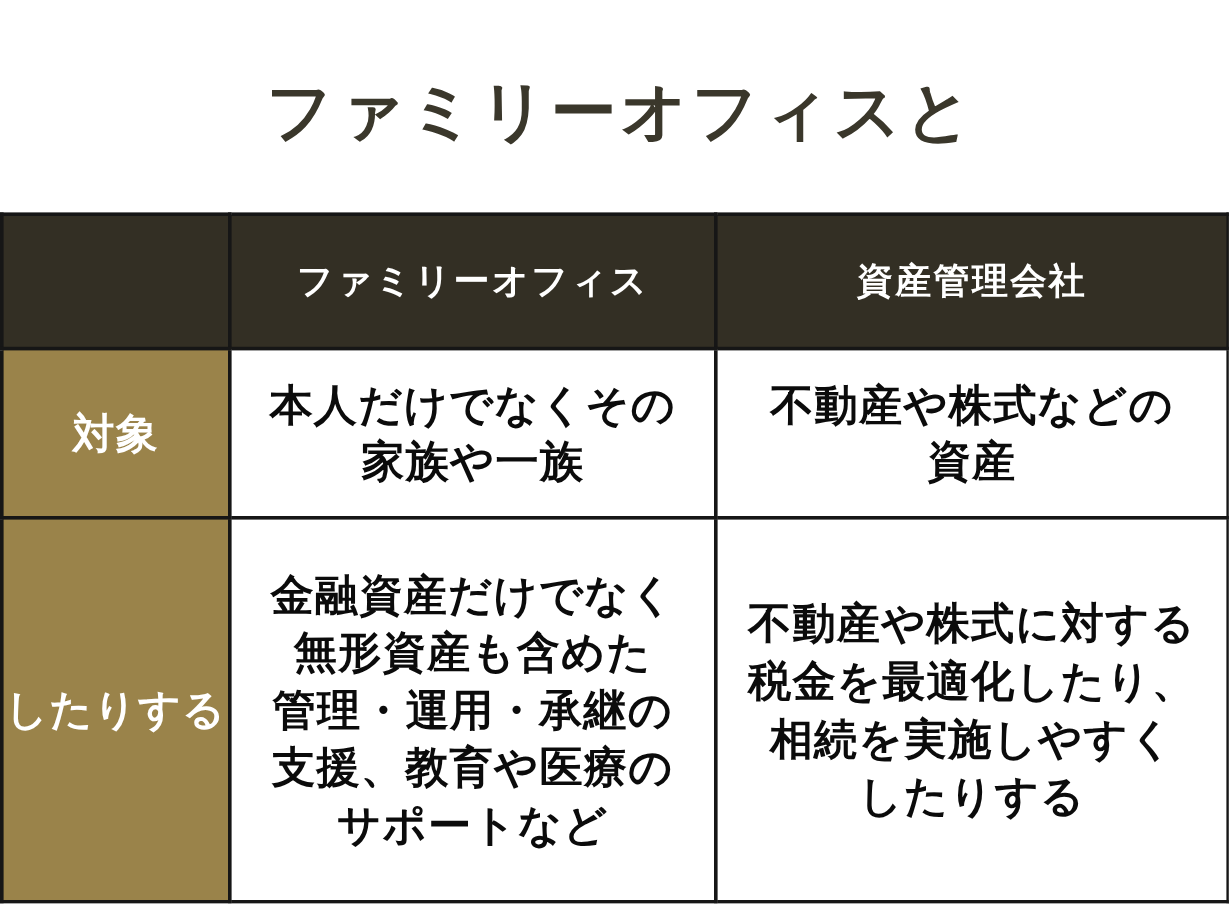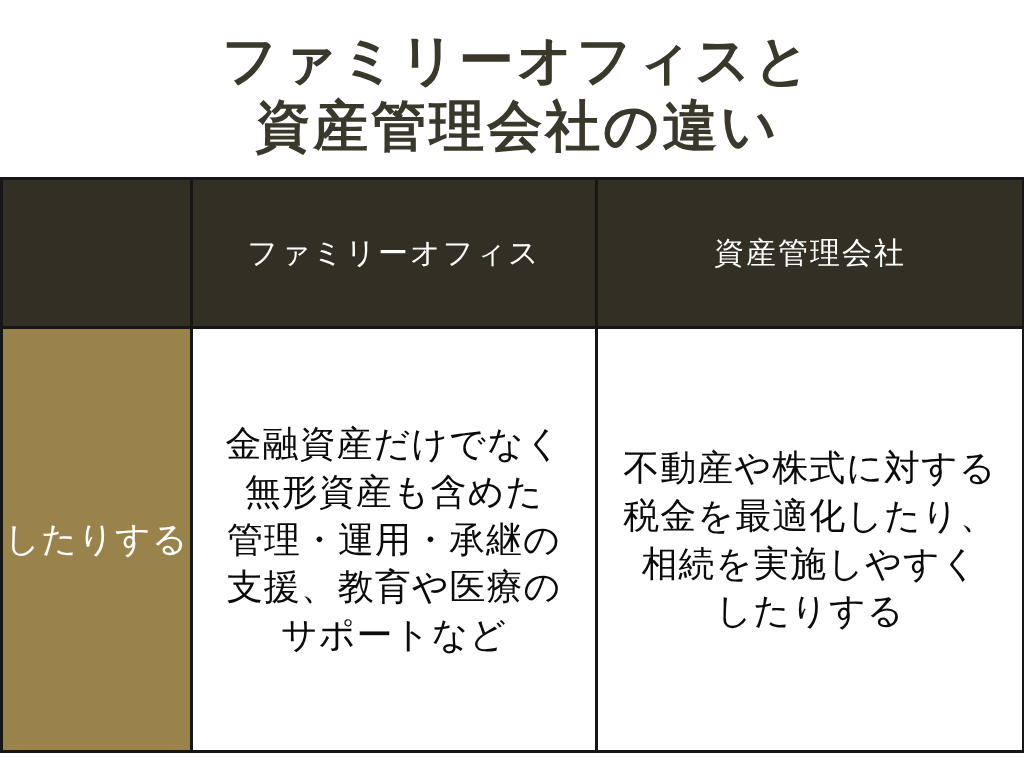--- a/index.html
+++ b/index.html
@@ -27,21 +27,21 @@
   }
 
   table.compare{
     position:absolute;top:177px;left:0;
     width:1022px;height:576px;
     border-collapse:collapse;table-layout:fixed;
   }
   table.compare td,table.compare th{
     border:3px solid var(--border-color);
     text-align:center;vertical-align:middle;
-    font-weight:normal;
+    font-weight:bold;
   }
   col.c-label{width:190px;}
   col.c-family{width:405px;}
   col.c-asset{width:427px;}
 
   tr.r-head{height:90px;}
   tr.r-target{height:113px;}
   tr.r-purpose{height:117px;}
   tr.r-role{height:256px;}
 
@@ -63,34 +63,40 @@
     position:absolute;left:0;top:753px;width:1024px;height:6px;background:#ffffff;
   }
 </style>
 </head>
 <body>
 
 <div class="page">
 
   <div class="title-wrap">
     <div class="title-line">ファミリーオフィスと</div>
-    <div class="title-line">資産管理会社の違い</div>
   </div>
 
   <table class="compare">
     <colgroup>
       <col class="c-label">
       <col class="c-family">
       <col class="c-asset">
     </colgroup>
     <tbody>
       <tr class="r-head">
         <td class="corner-cell"></td>
         <th class="head-cell">ファミリーオフィス</th>
         <th class="head-cell">資産管理会社</th>
+      </tr>
+      <tr class="r-target">
+        <th class="label-cell">対象</th>
+        <td class="body-cell">本人だけでなくその
+家族や一族</td>
+        <td class="body-cell">不動産や株式などの
+資産</td>
       </tr>
       <tr class="r-role">
         <th class="label-cell">したりする</th>
         <td class="body-cell">金融資産だけでなく
 無形資産も含めた
 管理・運用・承継の
 支援、教育や医療の
 サポートなど</td>
         <td class="body-cell">不動産や株式に対する
 税金を最適化したり、

